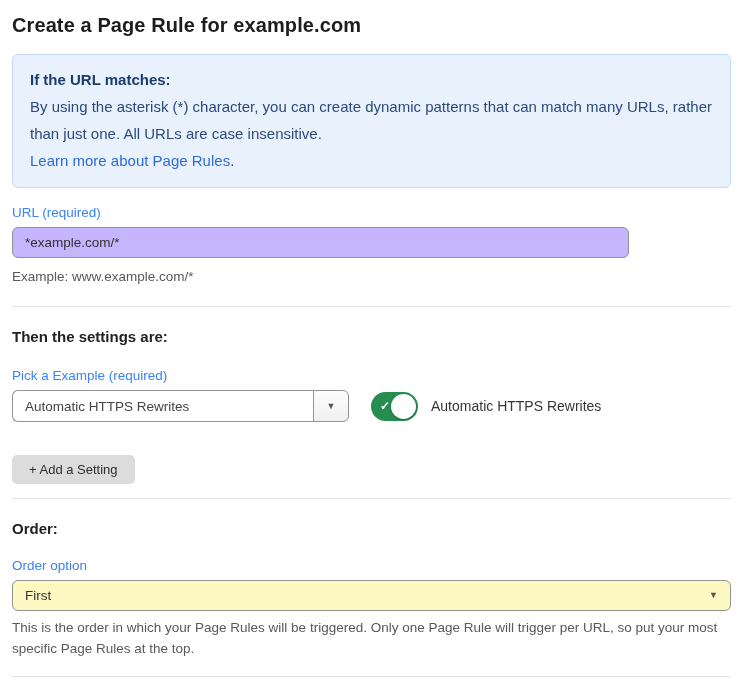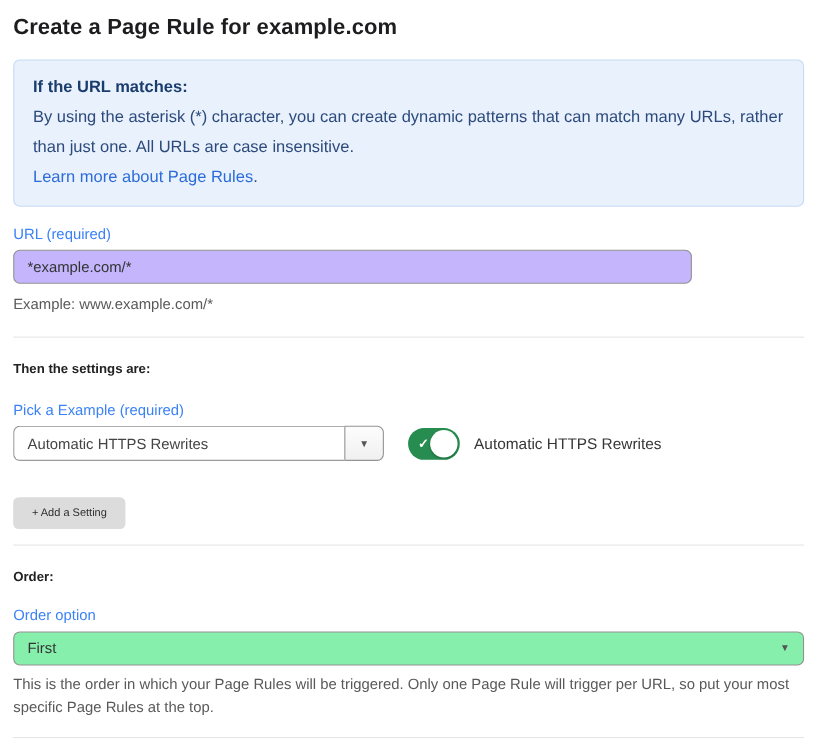--- a/index.html
+++ b/index.html
@@ -37,21 +37,21 @@
     width: 617px; height: 31px;
     border: 1px solid #929292; border-radius: 6px;
     padding: 0 12px; font-size: 13.5px; color: #333;
     font-family: "Liberation Sans", sans-serif;
     background: #c4b5fd; outline: none;
   }
   .helper-text { font-size: 13.5px; color: #595959; margin-top: 8px; line-height: 21px; }
 
   .divider { border: 0; border-top: 1px solid #e5e5e5; margin: 19px 0 0; }
 
-  .section-heading { font-size: 12px; font-weight: bold; color: #222; margin: 21px 0 0; }
+  .section-heading { font-size: 15px; font-weight: bold; color: #222; margin: 21px 0 0; }
 
   .picker-row { display: flex; align-items: center; margin-top: 0; }
   .select-group { display: flex; width: 337px; height: 32px; }
   .select-display {
     flex: 1; display: flex; align-items: center;
     border: 1px solid #929292; border-right: none;
     border-radius: 6px 0 0 6px;
     padding: 0 12px; font-size: 13.5px; color: #444; background: #fff;
     cursor: pointer;
   }
@@ -75,31 +75,31 @@
   }
   .toggle-knob {
     position: absolute; right: 2px; top: 2px;
     width: 25px; height: 25px; border-radius: 50%;
     background: #ffffff; box-shadow: 0 1px 2px rgba(0,0,0,0.25);
   }
   .toggle-label { font-size: 14px; color: #363636; margin-left: 13px; }
 
   .btn {
     font-family: "Liberation Sans", sans-serif;
-    font-size: 10px; height: 30px;
+    font-size: 13px; height: 30px;
     border: none; border-radius: 5px;
     padding: 0 17px; cursor: pointer;
   }
   .btn-gray { background: #d9d9d9; color: #2e2e2e; }
   .add-setting-btn { margin-top: 33px; height: 29px; background: #dcdcdc; }
 
   .full-select {
     width: 719px; height: 31px;
     border: 1px solid #929292; border-radius: 6px;
-    background: #86efac; display: flex; align-items: center;
+    background: #fef9c3; display: flex; align-items: center;
     padding: 0 12px; font-size: 13.5px; color: #333;
     cursor: pointer;
   }
   .full-select .select-value { flex: 1; }
 </style>
 </head>
 <body>
 
 <div class="container">
 

